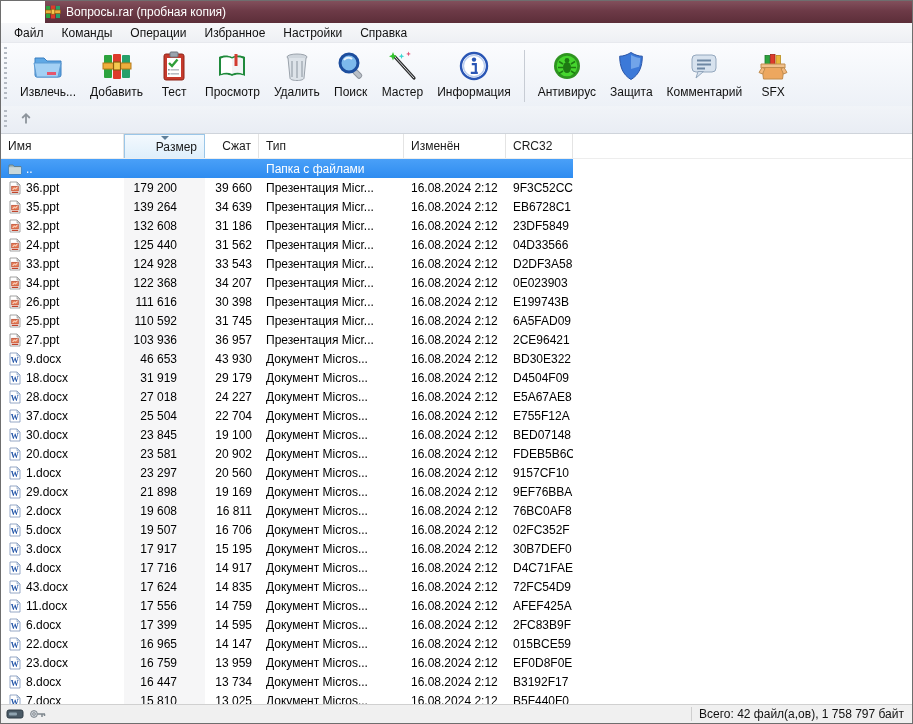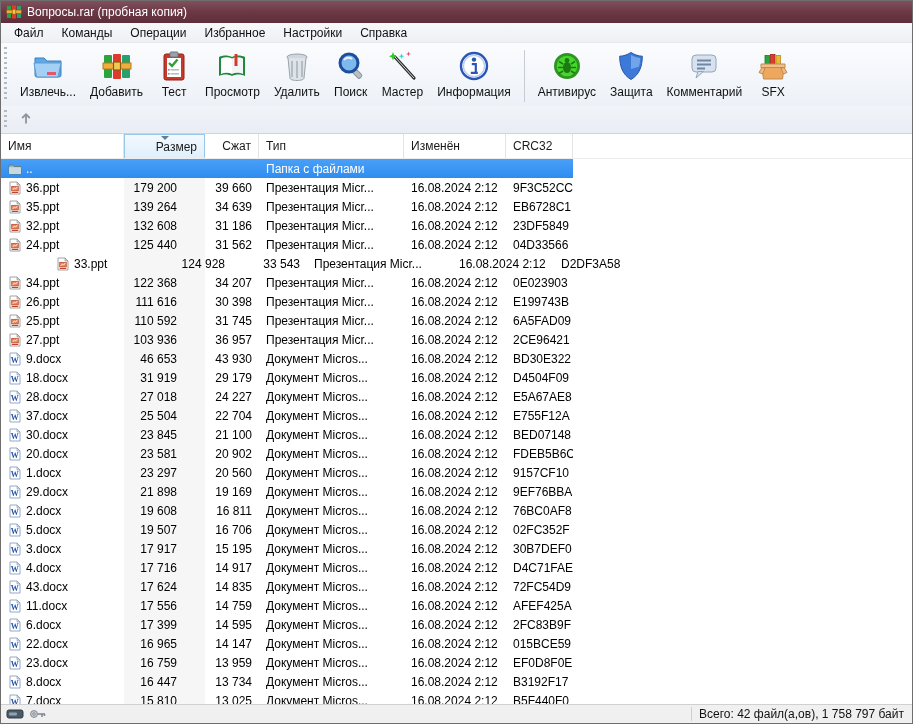--- a/index.html
+++ b/index.html
@@ -4,23 +4,23 @@
 <style>
   * { margin:0; padding:0; box-sizing:border-box; }
   html,body { background:#c9ced6; }
   .window {
     position:relative; width:913px; height:724px; overflow:hidden;
     border:1px solid #6e6e6e; background:#fff;
     font-family:"Liberation Sans", sans-serif; font-size:12px; color:#000;
   }
   
   .titlebar {
-    height:22px; display:flex; align-items:center; gap:5px; padding-left:5px;
+    height:22px; display:flex; align-items:center; gap:5px; 
     background:linear-gradient(180deg,#82505c 0%,#6d3a47 45%,#5c2e39 100%);
-    color:#fff; font-size:12px;
+    color:#fff; font-size:12px;margin-left:44px;
   }
   .titlebar .app-ico { width:16px; height:16px; display:inline-flex; }
   
   .menubar {
     height:20px; display:flex; align-items:center; padding-left:4px;
     background:linear-gradient(180deg,#f7f8fa,#eef0f4); border-bottom:1px solid #e7e9ee;
   }
   .menu-item { padding:2px 9px; color:#111; cursor:default; }
   
   .toolbar {
@@ -355,21 +355,21 @@
           </span>
           <span>24.ppt</span>
         </div>
         <div class="cell right" style="width: 81px; padding-right: 28px;">125 440</div>
         <div class="cell right" style="width: 54px;">31 562</div>
         <div class="cell" style="width: 145px;">Презентация Micr...</div>
         <div class="cell" style="width: 102px;">16.08.2024 2:12</div>
         <div class="cell" style="width: 67px;">04D33566</div>
       </div>
       <div class="row">
-        <div class="cell" style="width: 123px; margin-left: 48px;">
+        <div class="cell" style="width: 123px;">
           <span class="fico">
             <svg viewBox="0 0 14 14" width="14" height="14">
               <path d="M2 1h7l3 3v9H2z" fill="#fff" stroke="#8a8a8a" stroke-width="0.8"></path>
               <path d="M9 1l3 3H9z" fill="#d9d9d9" stroke="#8a8a8a" stroke-width="0.6"></path>
               <rect x="3.7" y="5.3" width="6.6" height="4.7" fill="#e8825a" stroke="#b4422a" stroke-width="0.7"></rect>
               <path d="M4.7 9l1.6-2 1.4 1 1.8-2.3" stroke="#fff" stroke-width="0.8" fill="none"></path>
               <rect x="3.7" y="11" width="6.6" height="1" fill="#c0442c"></rect>
             </svg>
           </span>
           <span>33.ppt</span>
@@ -529,21 +529,21 @@
           <span class="fico">
             <svg viewBox="0 0 14 14" width="14" height="14">
               <path d="M2 1h7l3 3v9H2z" fill="#fff" stroke="#7b93b8" stroke-width="0.8"></path>
               <path d="M9 1l3 3H9z" fill="#dce6f4" stroke="#7b93b8" stroke-width="0.6"></path>
               <text x="2.8" y="11" font-size="8" font-family="Liberation Serif, serif" font-weight="bold" fill="#2456a8">W</text>
             </svg>
           </span>
           <span>30.docx</span>
         </div>
         <div class="cell right" style="width: 81px; padding-right: 28px;">23 845</div>
-        <div class="cell right" style="width: 54px;">21 100</div>
+        <div class="cell right" style="width: 54px;">19 100</div>
         <div class="cell" style="width: 145px;">Документ Micros...</div>
         <div class="cell" style="width: 102px;">16.08.2024 2:12</div>
         <div class="cell" style="width: 67px;">BED07148</div>
       </div>
       <div class="row">
         <div class="cell" style="width: 123px;">
           <span class="fico">
             <svg viewBox="0 0 14 14" width="14" height="14">
               <path d="M2 1h7l3 3v9H2z" fill="#fff" stroke="#7b93b8" stroke-width="0.8"></path>
               <path d="M9 1l3 3H9z" fill="#dce6f4" stroke="#7b93b8" stroke-width="0.6"></path>

